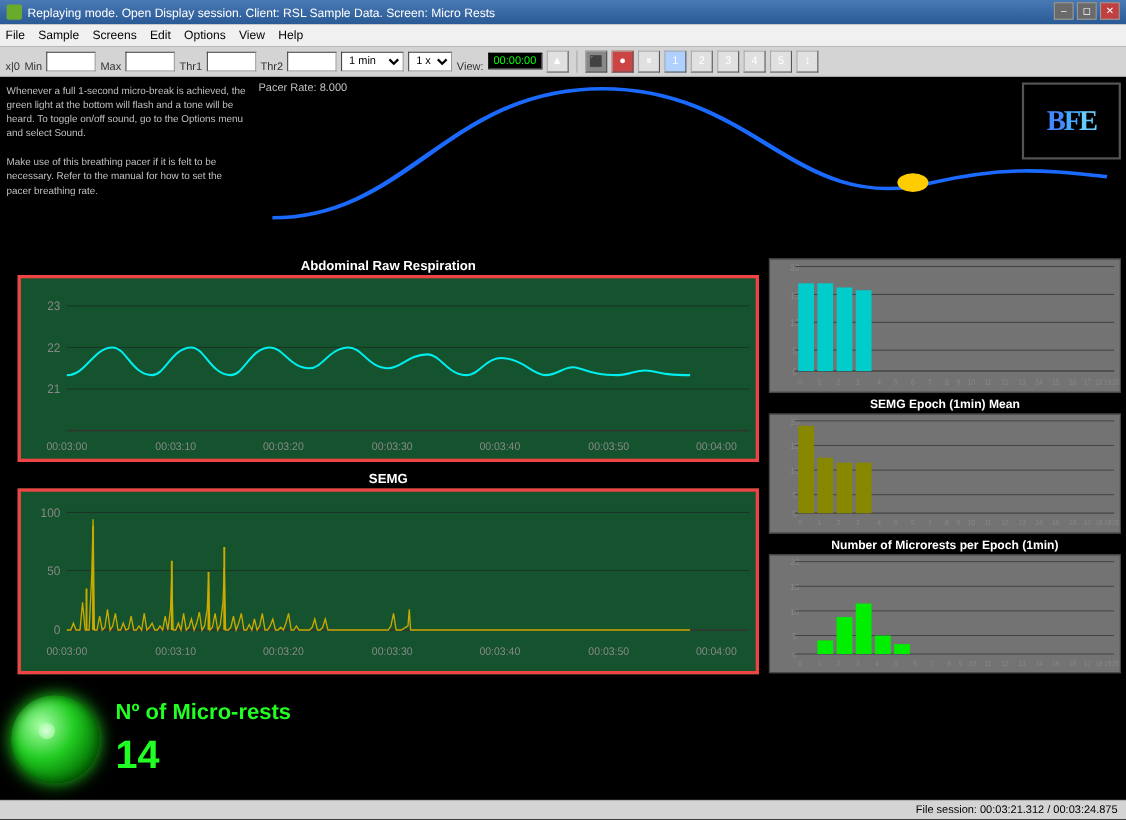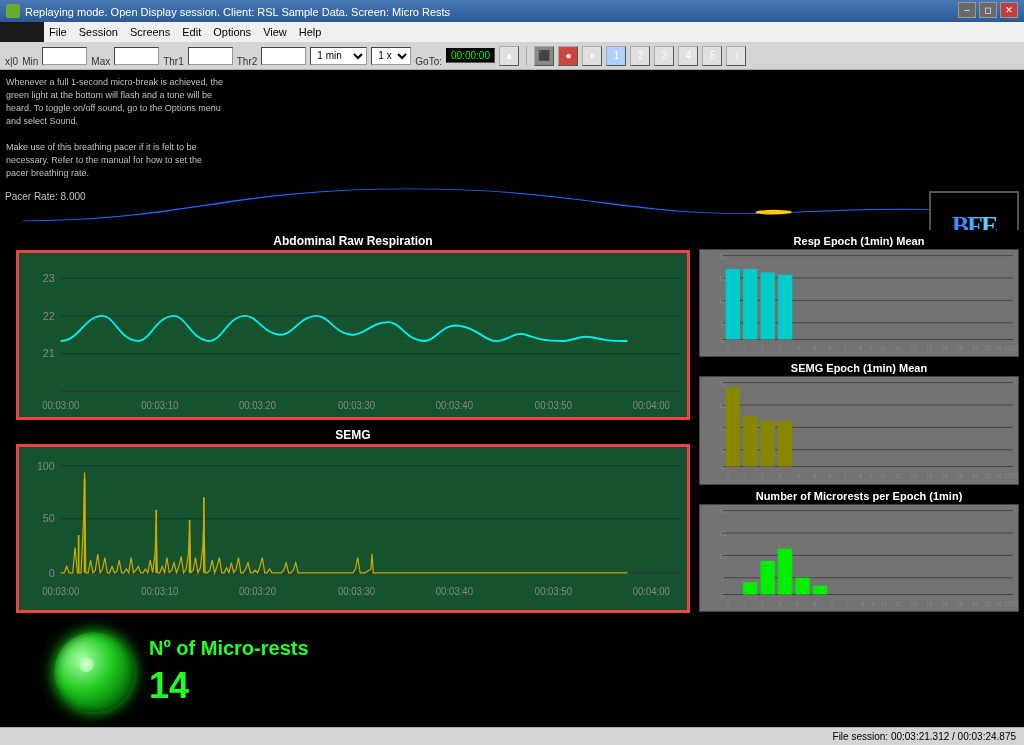--- a/index.html
+++ b/index.html
@@ -47,21 +47,20 @@
     
     #menu-bar {
       height: 20px;
       background: #f0f0f0;
       display: flex;
       align-items: center;
       padding: 0 5px;
       gap: 12px;
       font-size: 11px;
       color: #000;
-      margin-left: 44px;
     }
     .menu-item { cursor: pointer; }
 
     
     #toolbar {
       height: 28px;
       background: #d4d4d4;
       display: flex;
       align-items: center;
       padding: 0 5px;
@@ -110,21 +109,20 @@
       height: calc(745px - 22px - 20px - 28px - 18px);
       background: #000;
     }
 
     
     #top-section {
       height: 160px;
       display: flex;
       background: #000;
       position: relative;
-      flex-direction: column;
     }
 
     #info-panel {
       width: 230px;
       padding: 6px;
       font-size: 9.5px;
       color: #c0c0c0;
       line-height: 1.5;
       background: #000;
     }
@@ -213,21 +211,20 @@
       overflow: hidden;
     }
 
     .chart-svg { width: 100%; height: 100%; }
 
     
     #bottom-section {
       height: 110px;
       display: flex;
       background: #000;
-      margin-left: 44px;
     }
 
     #micro-rest-panel {
       width: 350px;
       display: flex;
       align-items: center;
       padding: 10px;
       gap: 15px;
     }
 
@@ -316,21 +313,21 @@
   <span>Replaying mode. Open Display session. Client: RSL Sample Data. Screen: Micro Rests</span>
   <div class="window-controls">
     <div class="win-btn">–</div>
     <div class="win-btn">◻</div>
     <div class="win-btn" style="background:#c04040;">✕</div>
   </div>
 </div>
 
 <div id="menu-bar">
   <span class="menu-item">File</span>
-  <span class="menu-item">Session</span>
+  <span class="menu-item">Sample</span>
   <span class="menu-item">Screens</span>
   <span class="menu-item">Edit</span>
   <span class="menu-item">Options</span>
   <span class="menu-item">View</span>
   <span class="menu-item">Help</span>
 </div>
 
 <div id="toolbar">
   <span class="tb-label">x|0</span>
   <span class="tb-label">Min</span>
@@ -340,21 +337,21 @@
   <span class="tb-label">Thr1</span>
   <input class="tb-input" type="text" value="" style="">
   <span class="tb-label">Thr2</span>
   <input class="tb-input" type="text" value="" style="">
   <select class="tb-dropdown">
     <option>1 min</option><option>2 min</option><option>5 min</option><option>10 min</option>
   </select>
   <select class="tb-dropdown">
     <option>1 x</option><option>2 x</option><option>4 x</option>
   </select>
-  <span class="tb-label">GoTo:</span>
+  <span class="tb-label">View:</span>
   <span class="tb-time">00:00:00</span>
   <div class="tb-btn">▲</div>
   <div class="tb-divider"></div>
   <div class="tb-btn" style="background:#888;">⬛</div>
   <div class="tb-btn" style="background:#cc4444;">●</div>
   <div class="tb-btn">⏸</div>
   <div class="tb-btn active">1</div>
   <div class="tb-btn">2</div>
   <div class="tb-btn">3</div>
   <div class="tb-btn">4</div>
@@ -448,21 +445,20 @@
             <text x="448" y="118" font-size="8" fill="#888" text-anchor="middle">00:03:50</text>
             <text x="530" y="118" font-size="8" fill="#888" text-anchor="middle">00:04:00</text>
           </svg>
         </div>
       </div>
     </div>
 
     <div id="right-charts">
 
       <div class="epoch-chart">
-        <div class="epoch-chart-title">Resp Epoch (1min) Mean</div>
         <div class="epoch-chart-inner">
           <svg width="100%" height="100%" viewBox="0 0 310 95" preserveAspectRatio="none">
 
             <text x="18" y="8" font-size="7" fill="#888">20</text>
             <line x1="22" y1="5" x2="305" y2="5" stroke="#222" stroke-width="0.5"></line>
             <text x="18" y="28" font-size="7" fill="#888">15</text>
             <line x1="22" y1="25" x2="305" y2="25" stroke="#222" stroke-width="0.5"></line>
             <text x="18" y="48" font-size="7" fill="#888">10</text>
             <line x1="22" y1="45" x2="305" y2="45" stroke="#222" stroke-width="0.5"></line>
             <text x="20" y="68" font-size="7" fill="#888">5</text>

